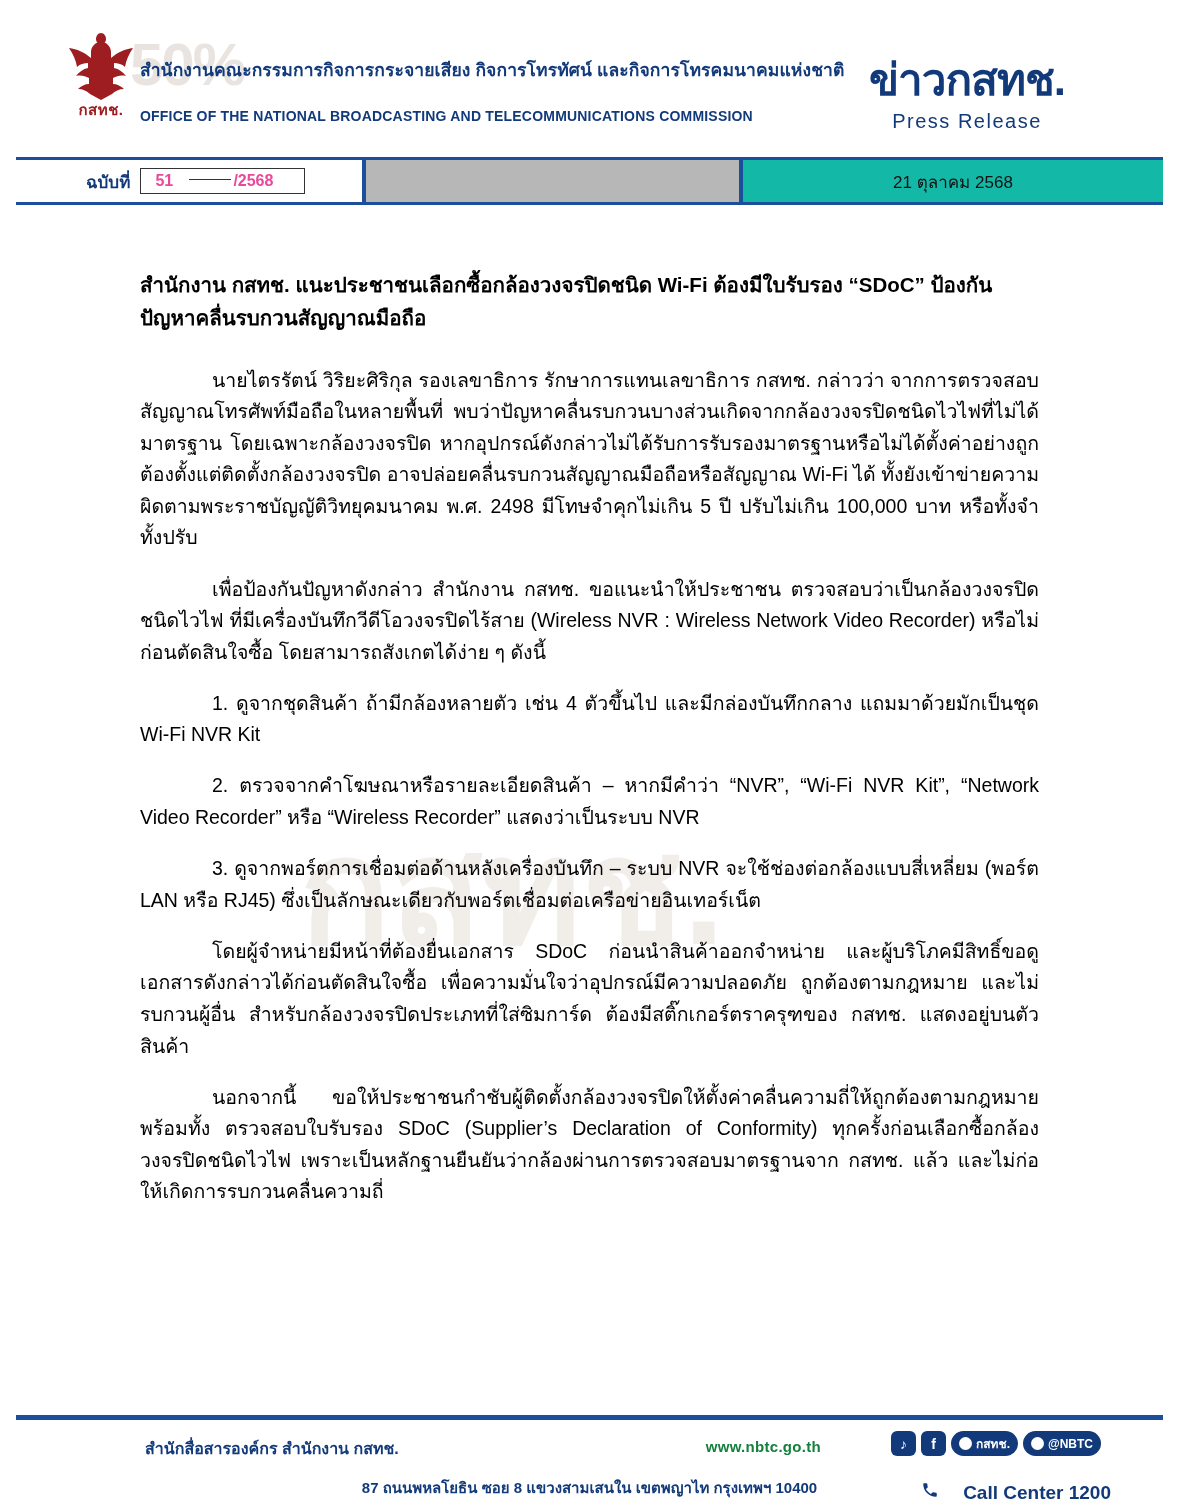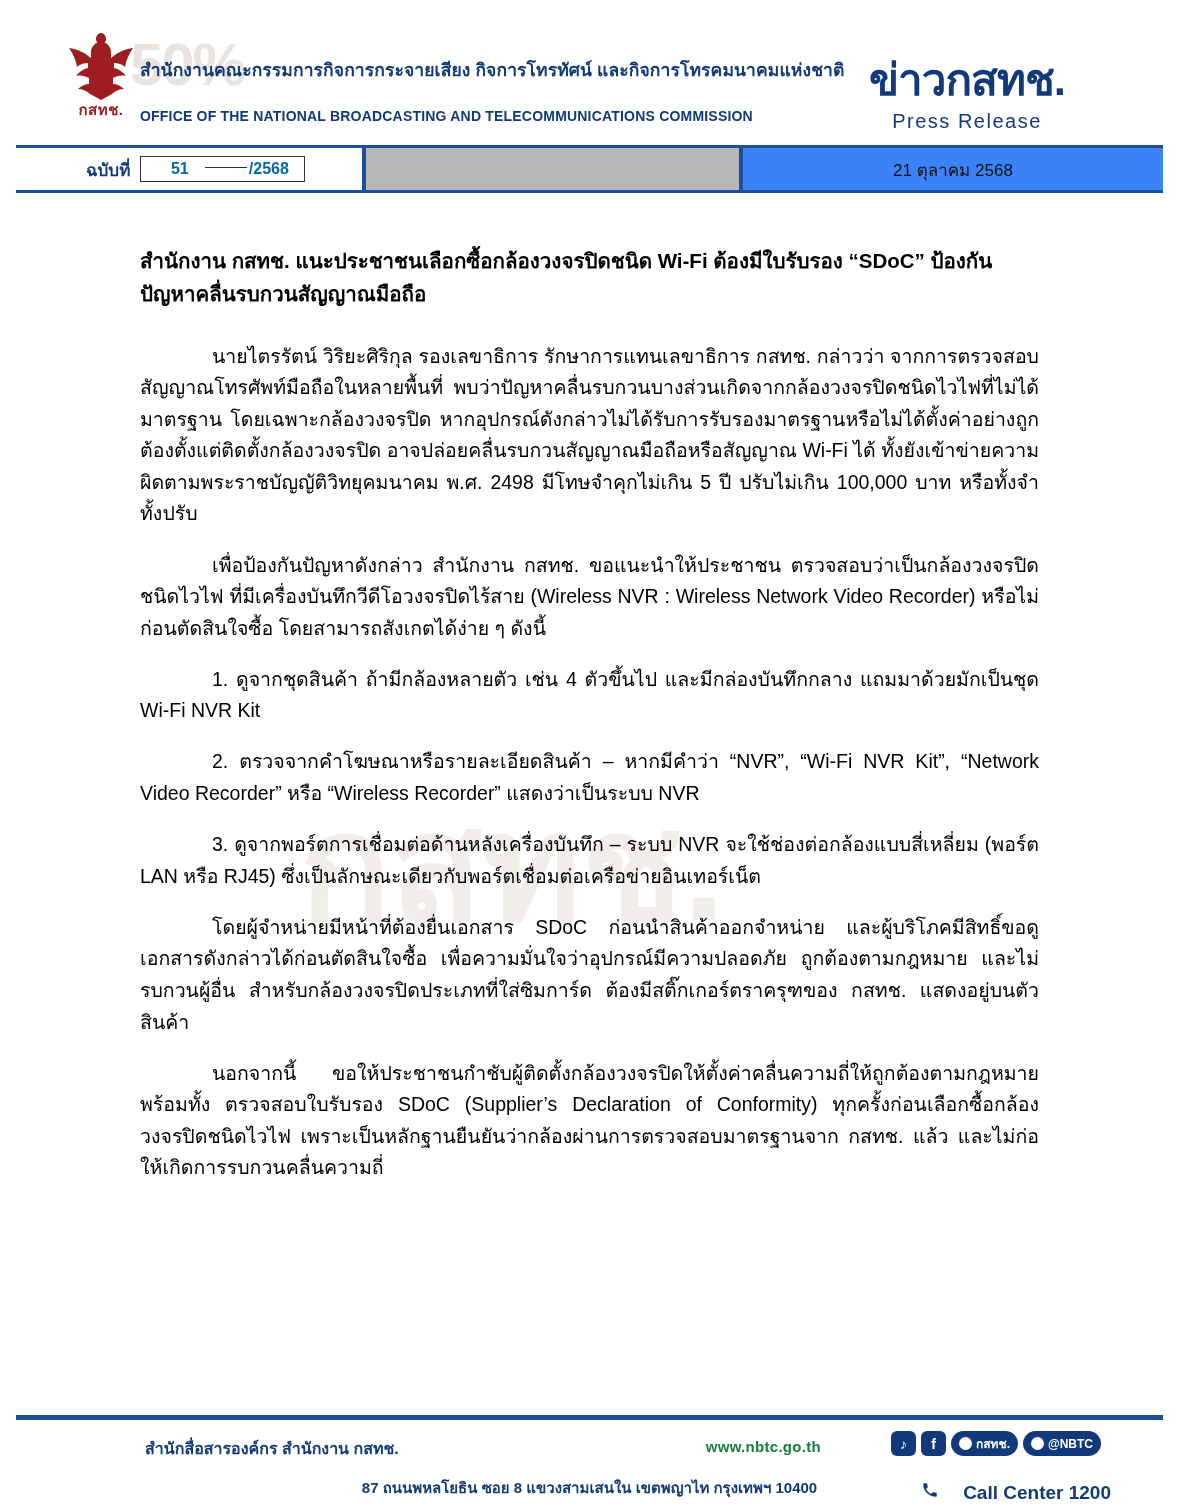--- a/index.html
+++ b/index.html
@@ -99,21 +99,21 @@
   .brand-en {
     font-size: 20px;
     color: #123a7a;
     font-weight: 500;
     letter-spacing: 1.5px;
     margin-top: 8px;
   }
   
   .banner {
     position: relative;
-    margin: 0 16px;
+    margin: 12px 16px;
     height: 42px;
     display: flex;
     align-items: stretch;
     border-top: 3px solid #1b4f9c;
     border-bottom: 3px solid #1b4f9c;
   }
   .banner-left {
     background: #ffffff;
     display: flex;
     align-items: center;
@@ -127,35 +127,35 @@
     font-size: 17px;
     font-weight: bold;
     color: #123a7a;
   }
   .issue-box {
     border: 1px solid #333;
     width: 165px;
     height: 26px;
     display: flex;
     align-items: center;
-    justify-content: center;
+    justify-content: flex-start;
     font-size: 16px;
     font-weight: bold;
-    color: #0369a1;
+    color: #ec4899;
     box-sizing: border-box;
     background: #fff;
   }
   .issue-no { min-width: 46px; text-align: center; }
   .issue-sep { display:inline-block; width: 42px; border-bottom: 1px solid #333; margin: 0 2px 4px 2px;}
   .banner-mid {
     background: #b7b7b7;
     flex: 1;
   }
   .banner-right {
-    background: #3b82f6;
+    background: #14b8a6;
     width: 420px;
     display: flex;
     align-items: center;
     justify-content: center;
     font-size: 17px;
     color: #111;
     border-left: 4px solid #1b4f9c;
   }
   
   .content {

